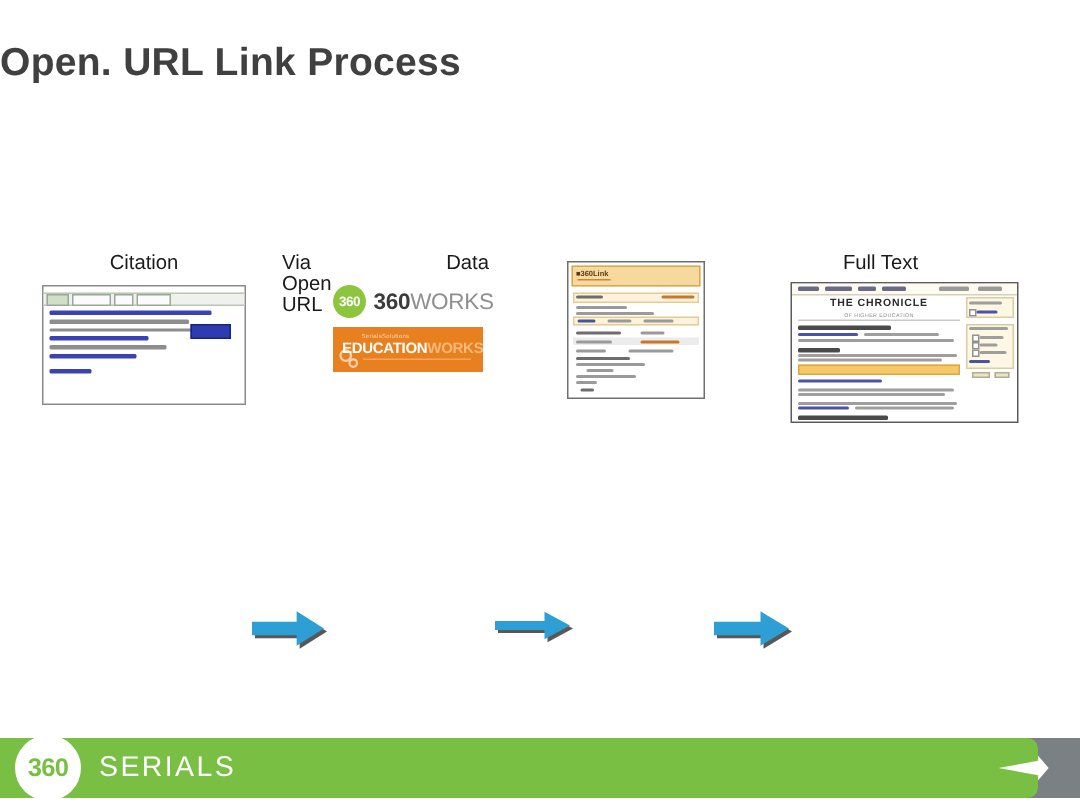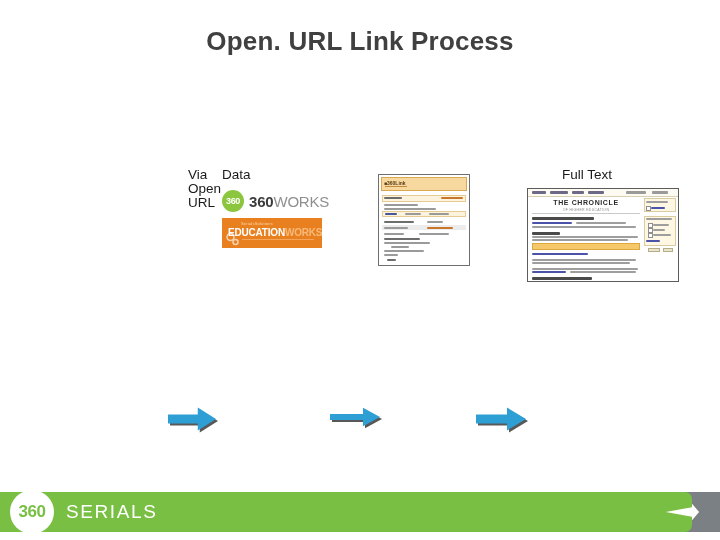--- a/index.html
+++ b/index.html
@@ -15,21 +15,21 @@
     font-family: "Liberation Sans", sans-serif;
     color: #3a3a3a;
   }
 
   
   #slide-title {
     position: absolute;
     top: 26px;
     left: 0;
     width: 720px;
-    text-align: center;
+    text-align: left;
     font-size: 26px;
     font-weight: bold;
     color: #404040;
     letter-spacing: 0.2px;
   }
 
   
   #flow {
     position: absolute;
     top: 168px;
@@ -110,21 +110,21 @@
     background: #2f3bb0;
     border: 1px solid #1b2280;
   }
 
   
   #step-viaopenurl { left: 188px; width: 50px; }
   #step-viaopenurl .step-label { text-align: left; }
 
   
   #step-data { left: 222px; width: 104px; }
-  #step-data .step-label { text-align: left; }
+  #step-data .step-label { text-align: right; }
   #data-logos { margin-top: 8px; }
   #link360-logo {
     display: flex;
     align-items: center;
     gap: 5px;
     height: 22px;
   }
   .green-circle {
     width: 22px; height: 22px;
     border-radius: 50%;
@@ -425,20 +425,42 @@
   #footer-reg { font-size: 9px; vertical-align: super; letter-spacing: 0; }
   #footer-360 { font-weight: bold; letter-spacing: 0.4px; }
 </style>
 </head>
 <body>
 
 <div id="slide-title">Open. URL Link Process</div>
 
 <div id="flow">
 
+  <div class="step" id="step-citation">
+    <div class="step-label">Citation</div>
+
+    <div class="thumb" id="citation-thumb">
+      <div class="cit-toolbar">
+        <span class="cit-tab t1"></span>
+        <span class="cit-tab t2"></span>
+        <span class="cit-tab t3"></span>
+        <span class="cit-tab t4"></span>
+      </div>
+      <div class="cit-body">
+        <div class="lnk" style="width:86%"></div>
+        <div class="txt" style="width:74%"></div>
+        <div class="txt" style="width:80%"></div>
+        <div class="lnk" style="width:52%"></div>
+        <div class="txt" style="width:62%"></div>
+        <div class="lnk" style="width:46%"></div>
+        <div class="lnk" style="width:22%; margin-top:7px"></div>
+      </div>
+      <div class="cit-btn"></div>
+    </div>
+  </div>
 
   <div class="arrow" id="arrow-1">
     <div class="shadow"></div>
     <div class="body"></div>
   </div>
 
   <div class="step" id="step-viaopenurl">
     <div class="step-label">
       <div>Via</div>
       <div>Open</div>

